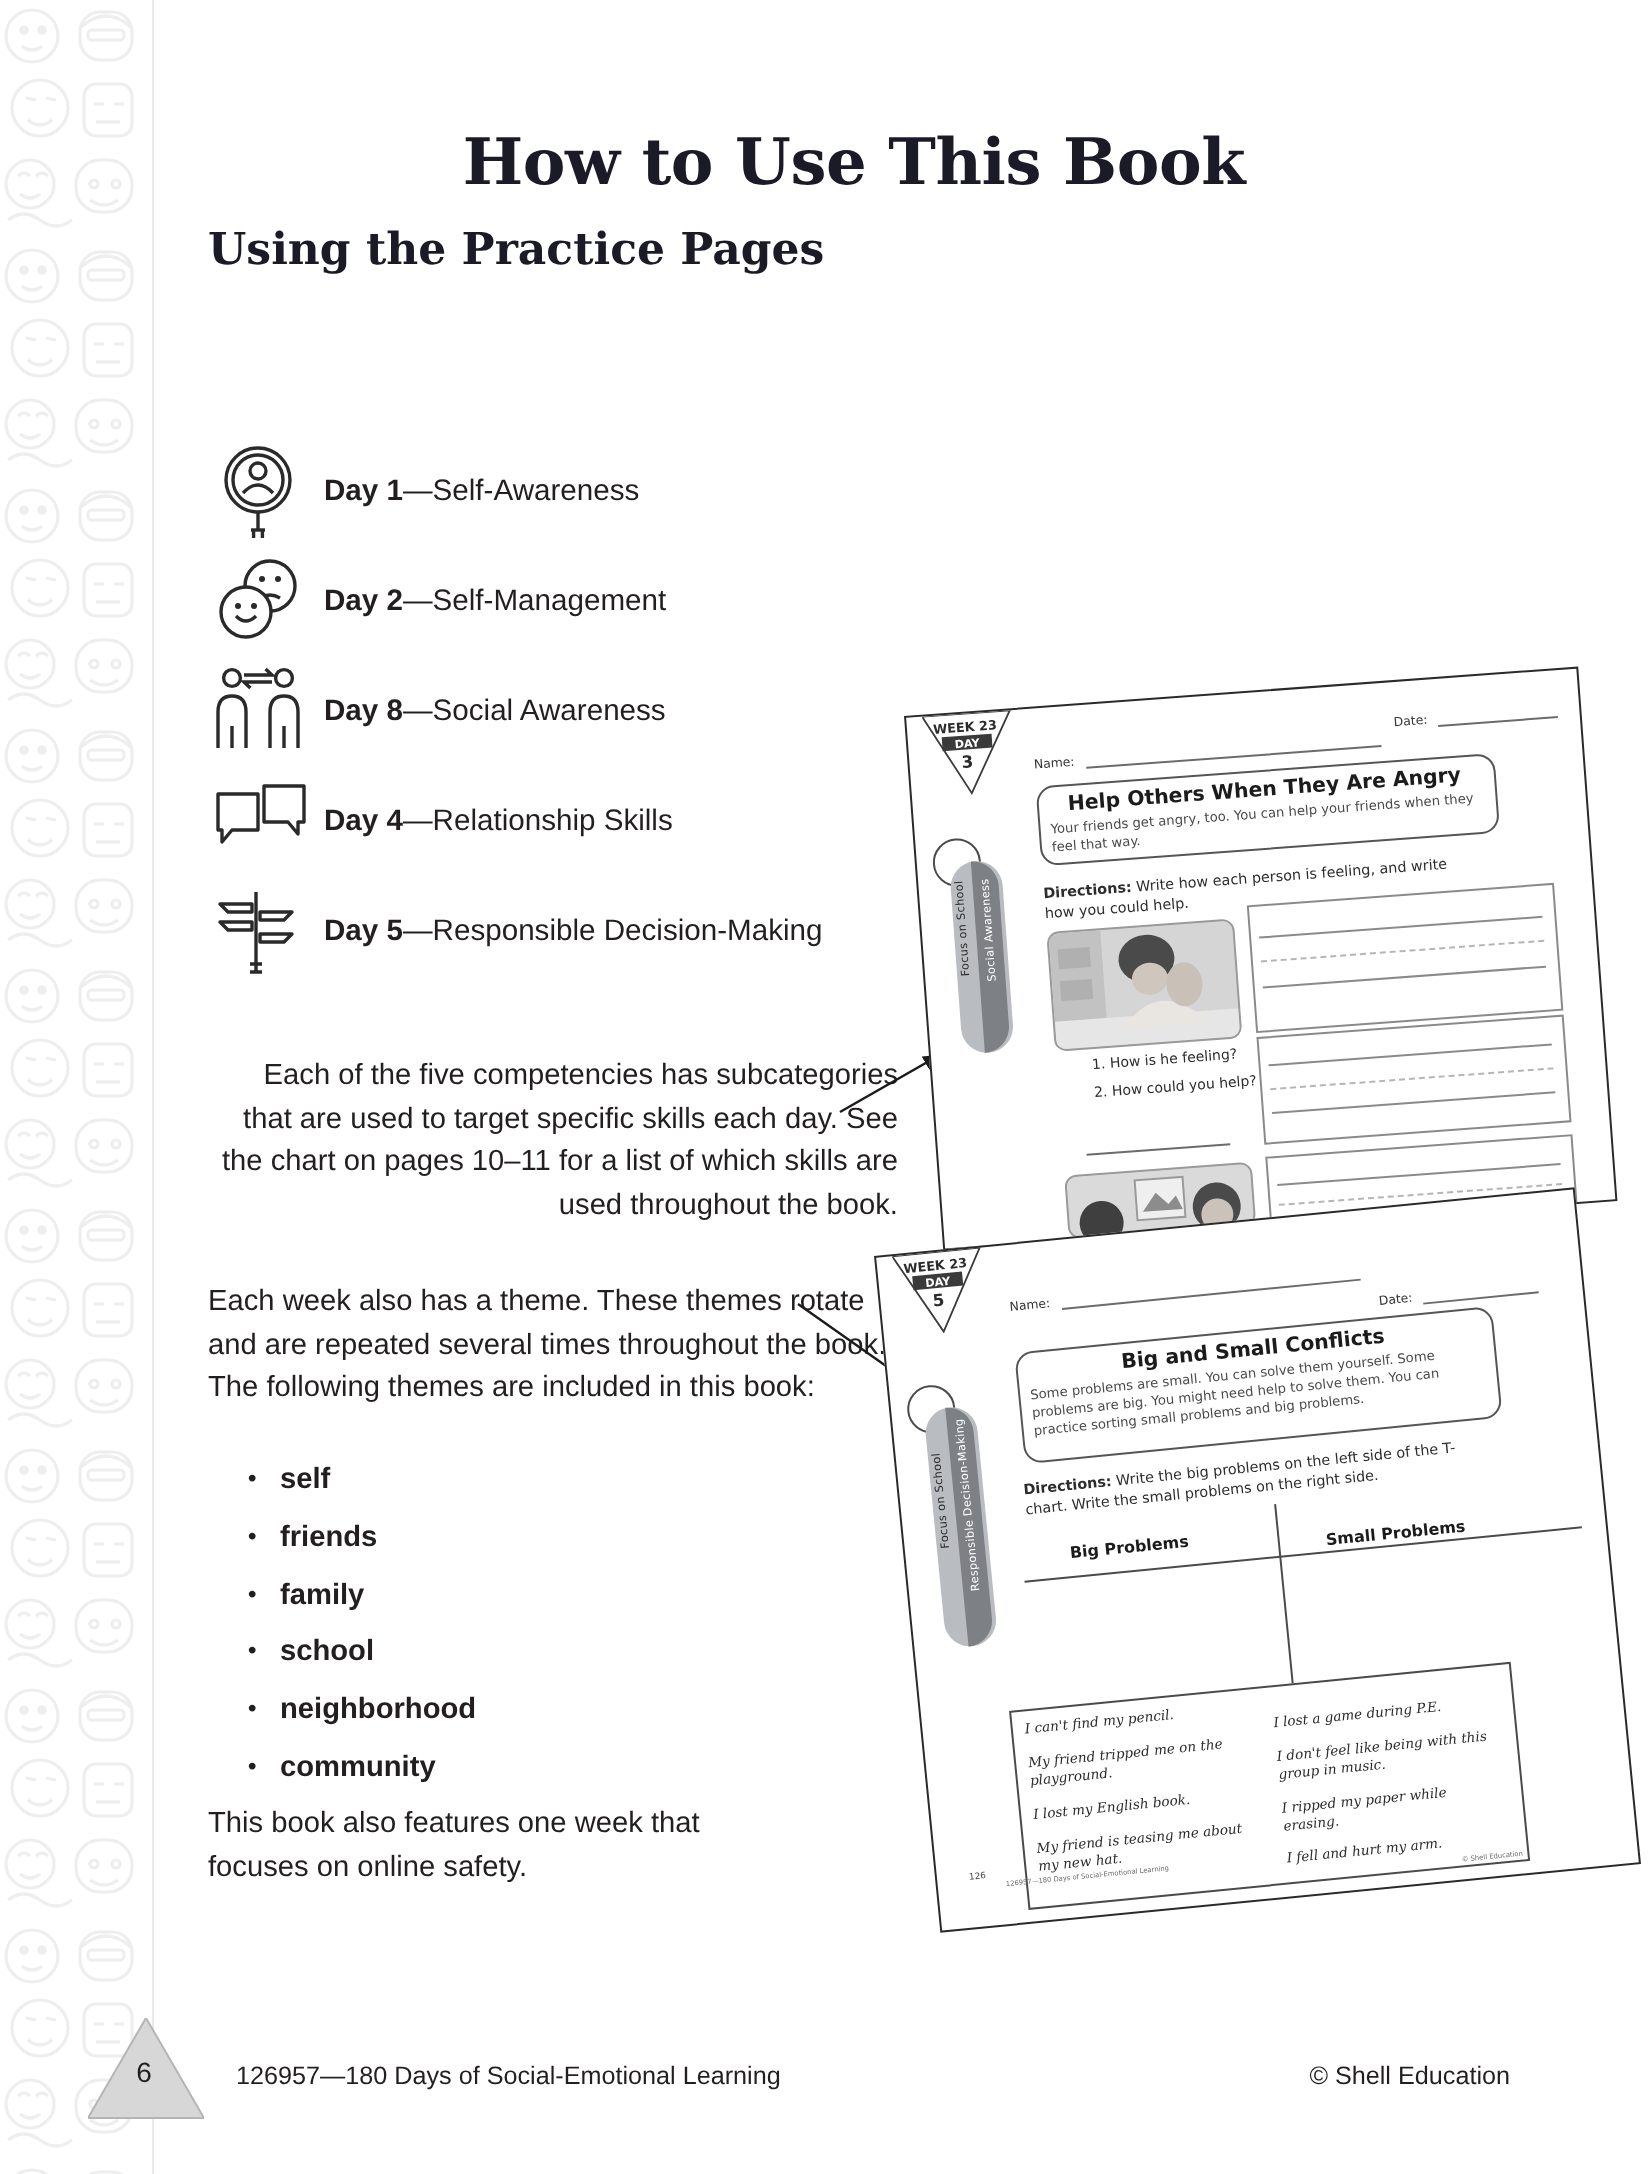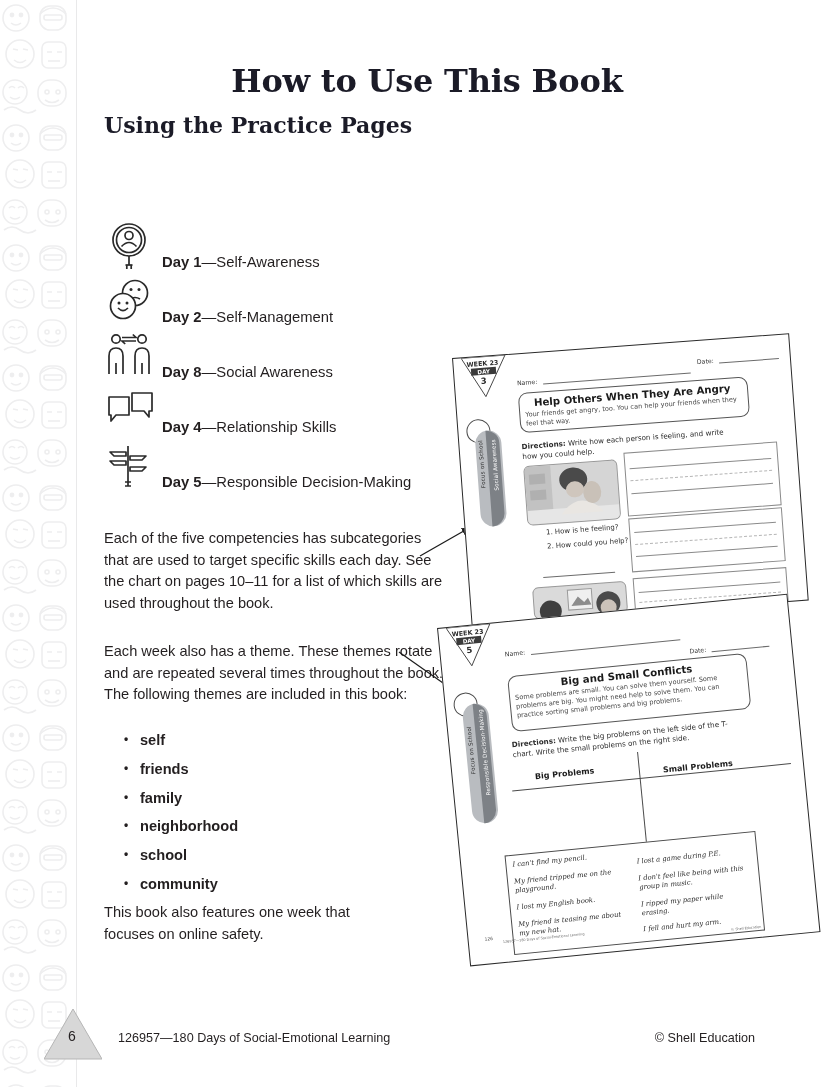--- a/index.html
+++ b/index.html
@@ -49,30 +49,30 @@
   #day-list{position:absolute;left:104px;top:220px;width:400px;}
   .day-row{
     position:relative;height:55px;
   }
   .day-ico{
     position:absolute;left:0;top:0;width:54px;height:54px;
   }
   .day-ico svg{display:block;}
   .day-txt{
     position:absolute;left:58px;top:18px;
-    font-size:14.8px;white-space:nowrap;color:#231f20;margin-top:16px;
+    font-size:14.8px;white-space:nowrap;color:#231f20;
   }
   .day-txt b{font-weight:700;}
 
   
   .callout{
     position:absolute;left:104px;width:345px;
     font-size:14.6px;line-height:21.5px;color:#231f20;
   }
-  #callout-1{top:528px;}
+  #callout-1{top:528px;text-align:right;}
   #callout-2{top:641px;}
 
   #theme-list{
     position:absolute;left:122px;top:726px;width:300px;
     font-size:14.6px;line-height:28.8px;color:#231f20;
     list-style:none;margin:0;padding:0;font-weight:bold;
   }
   #theme-list li{position:relative;padding-left:18px;}
   #theme-list li:before{
     content:"\2022";position:absolute;left:2px;top:-1px;font-size:12px;color:#231f20;
@@ -333,22 +333,22 @@
 
   </div>
 
   <div class="callout" id="callout-1">Each of the five competencies has subcategories that are used to target specific skills each day.  See the chart on pages 10–11 for a list of which skills are used throughout the book.</div>
   <div class="callout" id="callout-2">Each week also has a theme.  These themes rotate and are repeated several times throughout the book. The following themes are included in this book:</div>
 
   <ul id="theme-list">
     <li>self</li>
     <li>friends</li>
     <li>family</li>
+    <li>school</li>
     <li>neighborhood</li>
-    <li>school</li>
     <li>community</li>
   </ul>
 
   <div id="closing">This book also features one week that focuses on online safety.</div>
 
   <div class="sheet" id="sheet-1">
 
     <span class="sh-corner">
       <svg width="48" height="46" viewBox="0 0 48 46" xmlns="http://www.w3.org/2000/svg">
         <polygon points="0,0 44,0 22,40" fill="#ffffff" stroke="#3a3a3a" stroke-width="0.9"></polygon>

